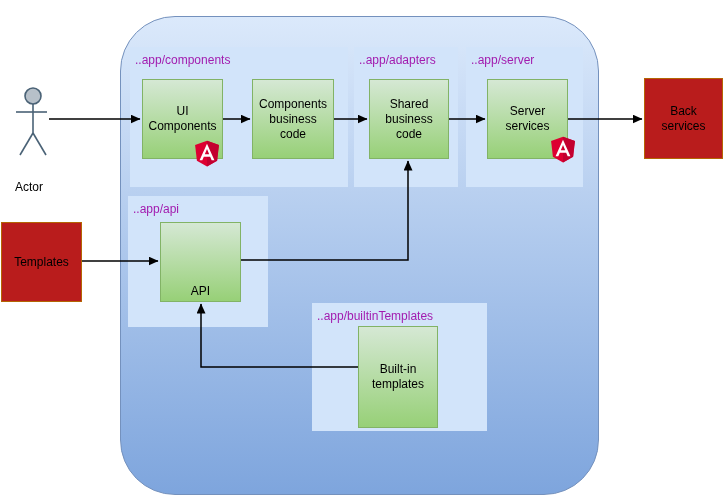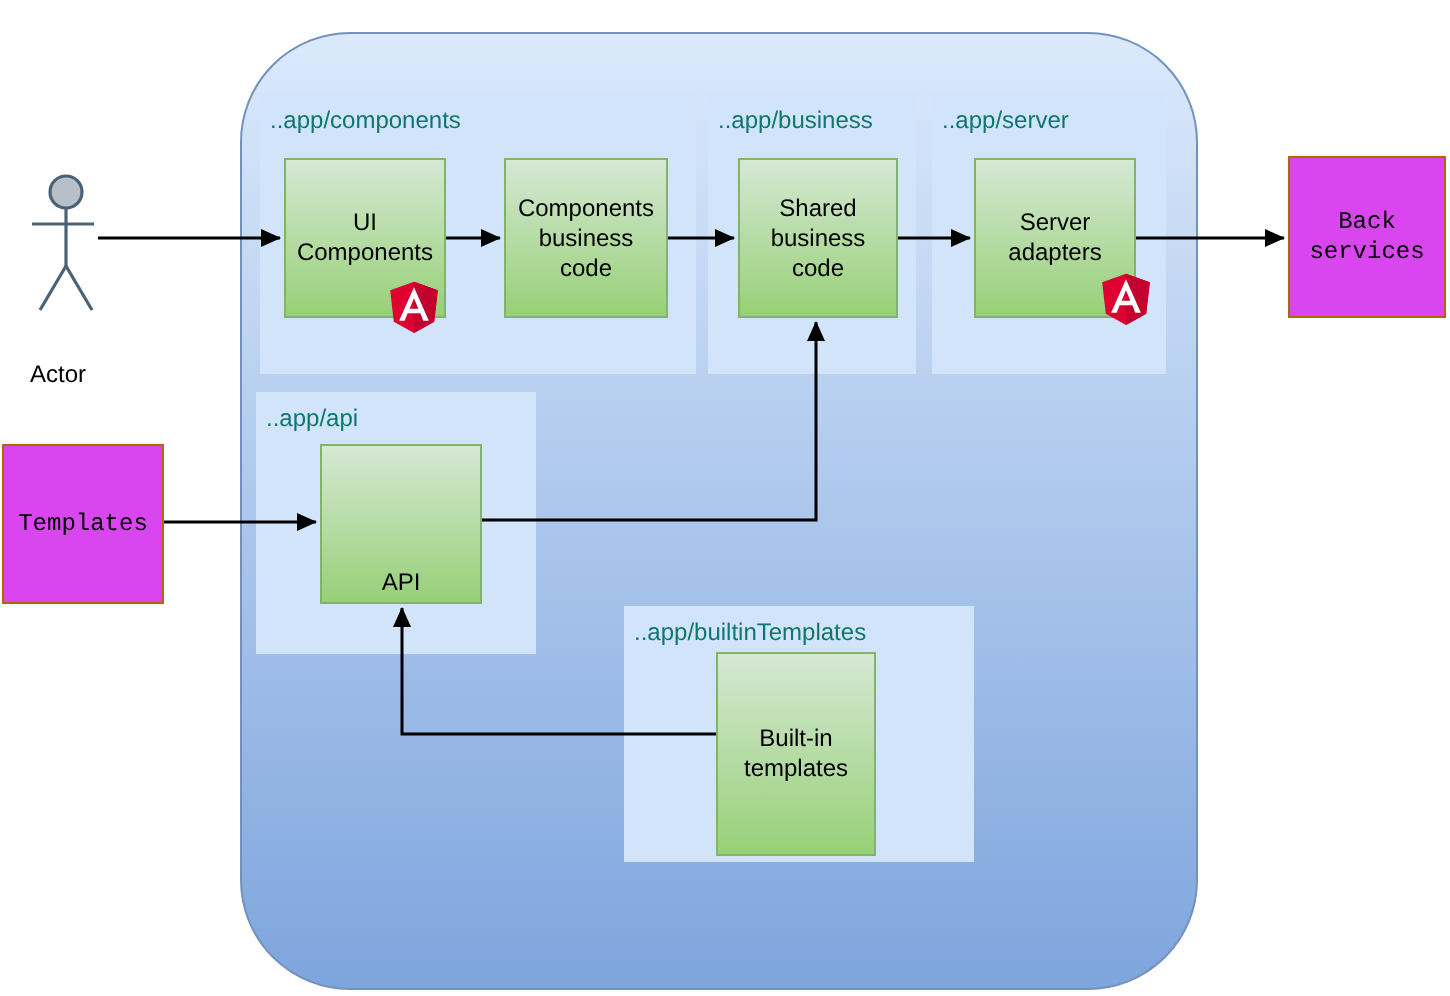--- a/index.html
+++ b/index.html
@@ -12,38 +12,38 @@
   #app-container{
     left:120px;top:16px;width:477px;height:477px;
     border:1px solid #7491bd;border-radius:55px;
     background:linear-gradient(180deg,#dbe9fb 0%,#7ea5dd 100%);
     z-index:1;
   }
   
   .group{background:#d2e4fa;z-index:2;}
   .group-label{
     position:absolute;left:5px;top:6px;font-size:12px;line-height:14px;
-    color:#0f766e;white-space:nowrap;
+    color:#a21caf;white-space:nowrap;
   }
   #grp-components{left:130px;top:47px;width:218px;height:140px;}
   #grp-services{left:354px;top:47px;width:104px;height:140px;}
   #grp-server{left:466px;top:47px;width:117px;height:140px;}
   #grp-api{left:128px;top:196px;width:140px;height:131px;}
   #grp-builtin{left:312px;top:303px;width:175px;height:128px;}
   
   .node{
     display:flex;align-items:center;justify-content:center;text-align:center;
     font-size:12px;line-height:15px;z-index:3;padding:2px;box-sizing:border-box;
   }
   .node.green{
     background:linear-gradient(180deg,#d5e8d4 0%,#97d077 100%);
     border:1px solid #82b366;
   }
   .node.orange{
-    background:#d946ef;border:1px solid #b46504;font-family:Liberation Mono, monospace;
+    background:#b91c1c;border:1px solid #b46504;
   }
   #node-ui{left:142px;top:79px;width:81px;height:80px;}
   #node-cbc{left:252px;top:79px;width:82px;height:80px;}
   #node-shared{left:369px;top:79px;width:80px;height:80px;justify-content:flex-end;}
   #node-server-adapters{left:487px;top:79px;width:81px;height:80px;}
   #node-api{left:160px;top:222px;width:81px;height:80px;align-items:flex-end;}
   #node-builtin{left:358px;top:326px;width:80px;height:102px;}
   #node-templates{left:1px;top:222px;width:81px;height:80px;}
   #node-back{left:644px;top:78px;width:79px;height:81px;}
   
@@ -59,21 +59,21 @@
 <body>
 
 <div id="canvas">
 
   <div class="abs" id="app-container"></div>
 
   <div class="abs group" id="grp-components">
     <div class="group-label">..app/components</div>
   </div>
   <div class="abs group" id="grp-services">
-    <div class="group-label">..app/business</div>
+    <div class="group-label">..app/adapters</div>
   </div>
   <div class="abs group" id="grp-server">
     <div class="group-label">..app/server</div>
   </div>
   <div class="abs group" id="grp-api">
     <div class="group-label">..app/api</div>
   </div>
   <div class="abs group" id="grp-builtin">
     <div class="group-label">..app/builtinTemplates</div>
   </div>
@@ -81,21 +81,21 @@
   <div class="abs node green" id="node-ui">
     <span>UI Components</span>
   </div>
   <div class="abs node green" id="node-cbc">
     <span>Components business code</span>
   </div>
   <div class="abs node green" id="node-shared">
     <span>Shared business code</span>
   </div>
   <div class="abs node green" id="node-server-adapters">
-    <span>Server adapters</span>
+    <span>Server services</span>
   </div>
   <div class="abs node green" id="node-api">
     <span>API</span>
   </div>
   <div class="abs node green" id="node-builtin">
     <span>Built-in templates</span>
   </div>
 
   <div class="abs node orange" id="node-templates">
     <span>Templates</span>

